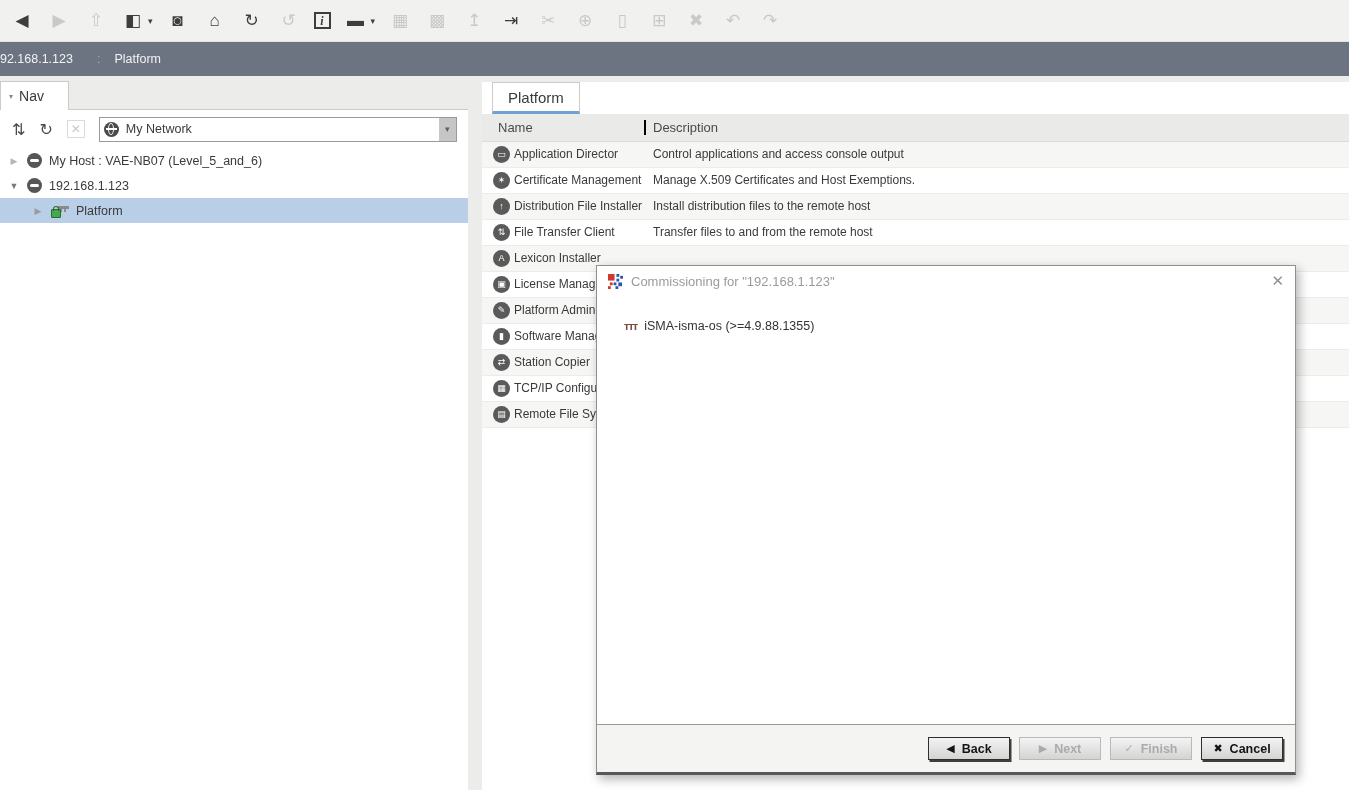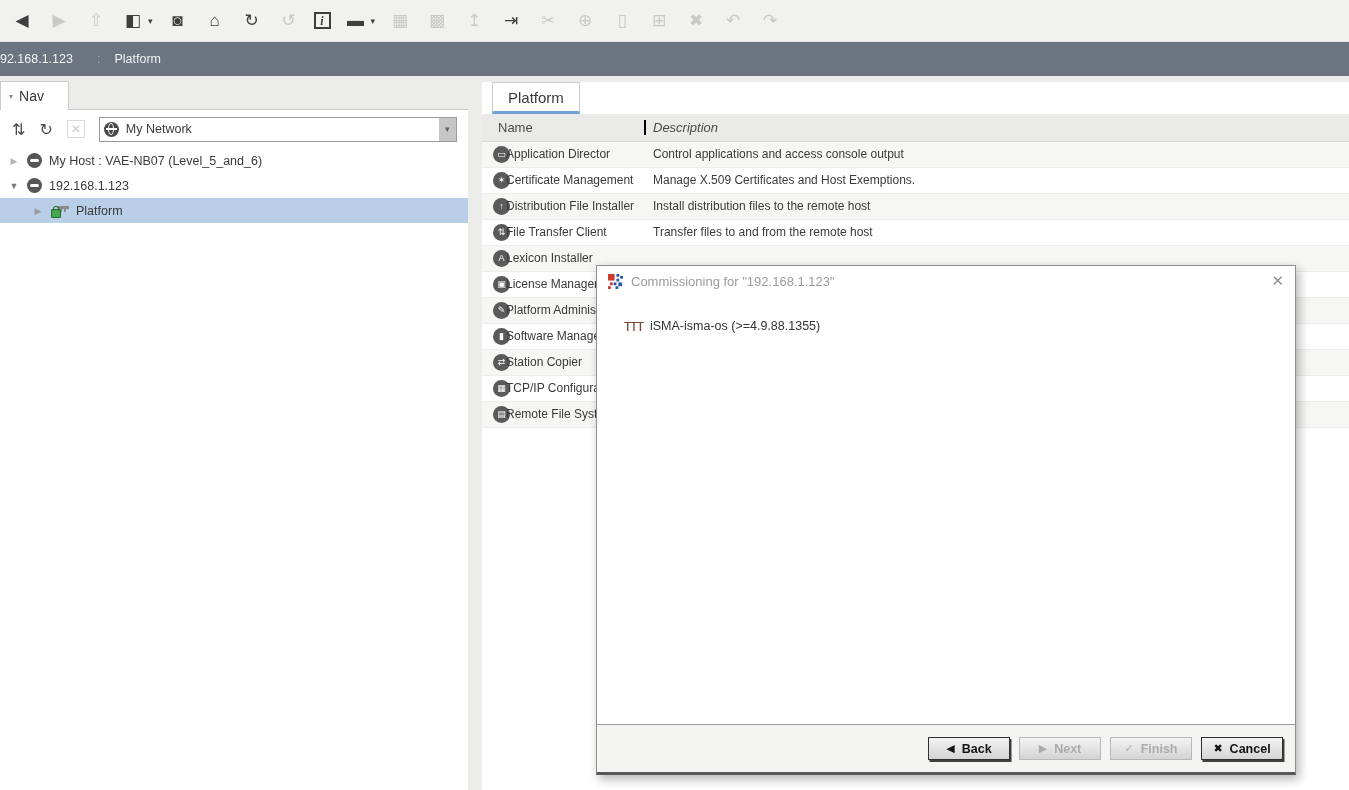--- a/index.html
+++ b/index.html
@@ -72,48 +72,48 @@
   
   .main{position:absolute;left:482px;top:82px;width:867px;height:708px;background:#ffffff;}
   .main-tab{
     display:inline-flex;align-items:center;margin-left:10px;height:28px;padding:0 15px;
     border:1px solid #cbcbc9;border-bottom:3px solid #71a1d4;box-sizing:content-box;
     font-size:15px;color:#3a3a3a;background:#fff;
   }
   .thead{height:27px;background:#eaeae8;display:flex;align-items:center;font-size:13px;color:#4a4a4a;
     border-bottom:1px solid #dcdcda;}
   .th-name{width:164px;padding-left:16px;box-sizing:border-box;border-right:2px solid #000000;}
-  .th-desc{padding-left:7px;font-style:italic;}
+  .th-desc{padding-left:7px;}
   .trow{height:26px;position:relative;border-bottom:1px solid #ececea;box-sizing:border-box;}
   .trow:nth-child(odd){background:#f6f6f4;}
   .trow:nth-child(even){background:#ffffff;}
   .ricon{position:absolute;left:11px;top:4px;width:17px;height:17px;border-radius:50%;background:#5a5a5a;
     color:#fff;font-size:9px;line-height:17px;text-align:center;overflow:hidden;}
-  .rname{position:absolute;left:24px;top:0;line-height:25px;font-size:12px;color:#3a3a3a;
+  .rname{position:absolute;left:32px;top:0;line-height:25px;font-size:12px;color:#3a3a3a;
     width:132px;white-space:nowrap;overflow:hidden;}
   .rdesc{position:absolute;left:171px;top:0;line-height:25px;font-size:12px;color:#3a3a3a;white-space:nowrap;}
   
   .dialog{
     position:absolute;left:596px;top:265px;width:700px;height:510px;background:#fff;
     border:1px solid #8f8f8f;border-bottom:3px solid #585858;box-sizing:border-box;
     box-shadow:3px 4px 10px rgba(0,0,0,0.30);z-index:10;
   }
   .dlg-title{height:30px;display:flex;align-items:center;gap:8px;padding:0 11px;}
   .dlg-title-text{font-size:13px;color:#9b9b9b;flex:1;}
   .dlg-close{font-size:15px;color:#8f8f8f;cursor:default;}
   .dlg-header{height:41px;background:#ebebeb;border-bottom:2px solid #3f3f3f;
     display:flex;align-items:center;padding-left:11px;gap:13px;}
   .jar{width:20px;height:33px;position:relative;flex:0 0 auto;}
   .jar::before{content:"";position:absolute;left:6px;top:0;width:8px;height:5px;background:#4a4a4a;}
   .jar::after{content:"";position:absolute;left:0;top:4px;width:20px;height:29px;background:#4a4a4a;border-radius:5px;}
   .dlg-h-title{font-size:14.5px;font-weight:bold;color:#101010;line-height:1.25;}
   .dlg-h-sub{font-size:12.5px;color:#333;line-height:1.25;}
   .dlg-body{padding:12px 14px 0 14px;font-size:12.5px;color:#333;line-height:1.5;}
   .module-row{margin-top:9px;padding-left:13px;display:flex;align-items:center;gap:7px;}
-  .module-icon{font-size:16px;font-weight:normal;color:#7a4a3a;letter-spacing:-1px;line-height:1;}
+  .module-icon{font-size:11px;font-weight:bold;color:#7a4a3a;letter-spacing:-1px;line-height:1;}
   .dlg-footer{position:absolute;left:0;right:0;bottom:0;height:47px;background:#f4f4f2;
     border-top:1px solid #9a9a9a;display:flex;align-items:center;justify-content:flex-end;
     gap:9px;padding-right:12px;}
   .btn{height:23px;min-width:82px;display:flex;align-items:center;justify-content:center;gap:7px;
     background:linear-gradient(#f3f3f3,#d4d4d4);border:1px solid #8a8a8a;box-sizing:border-box;
     font-size:12.5px;font-weight:bold;cursor:default;padding:0 8px;}
   .btn .bglyph{font-size:11px;}
   .btn.en{border-color:#2f2f2f;color:#141414;box-shadow:1.5px 2px 0 rgba(30,30,30,0.85);}
   .btn.dis{border-color:#b9b9b9;color:#ababab;}
 </style>

